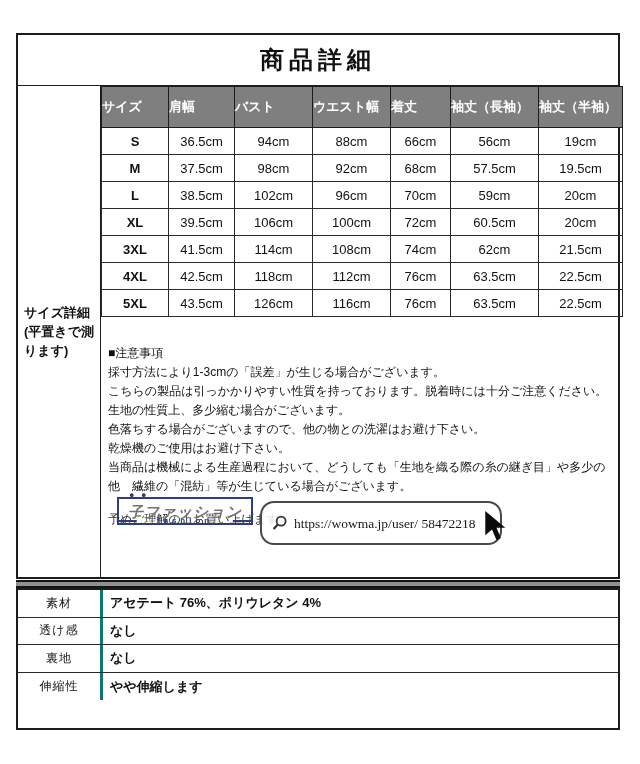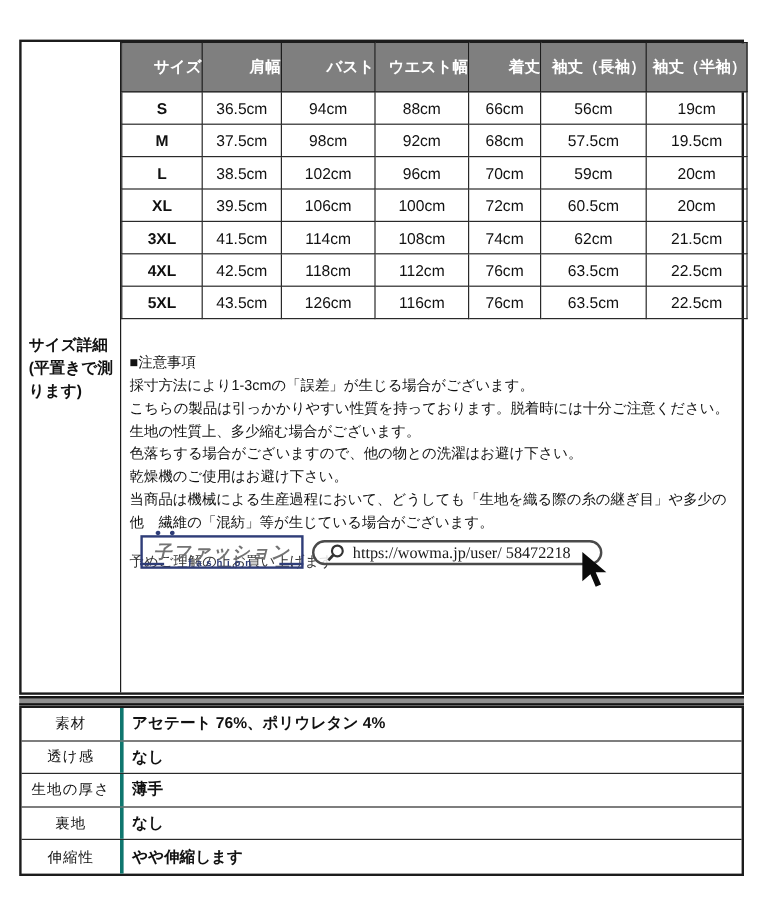--- a/index.html
+++ b/index.html
@@ -10,40 +10,40 @@
          border:2px solid #1c1c1c;box-sizing:border-box;display:flex;flex-direction:column;background:#fff;}
   .title-row{height:50px;border-bottom:1px solid #1c1c1c;display:flex;align-items:center;justify-content:center;
              font-family:"Liberation Serif",serif;font-weight:bold;font-size:24px;letter-spacing:5px;}
   .main{flex:1;display:flex;min-height:0;}
   .corner{width:82px;border-right:1px solid #1c1c1c;display:flex;align-items:center;justify-content:center;
           text-align:left;font-weight:bold;font-size:13px;line-height:19px;white-space:pre-line;}
   .right{flex:1;display:flex;flex-direction:column;min-width:0;}
 
   table.size{border-collapse:collapse;table-layout:fixed;width:100%;}
   table.size th{background:#7f7f7f;color:#fff;font-size:13px;font-weight:bold;height:40px;
-                border:1px solid #1c1c1c;padding:0;text-align:right;margin-left:20px;}
+                border:1px solid #1c1c1c;padding:0;text-align:left;margin-left:20px;}
   table.size td{height:26px;font-size:13px;border:1px solid #2a2a2a;text-align:center;padding:0;}
   table.size td.size-name{font-weight:bold;}
   col.c0{width:67px}col.c1{width:66px}col.c2{width:78px}col.c3{width:78px}
   col.c4{width:60px}col.c5{width:88px}col.c6{width:84px}
 
   .notes{flex:1;padding:27px 8px 0 7px;font-size:12px;line-height:19px;position:relative;}
   .note-line{white-space:nowrap;overflow:hidden;}
 
   .shop-row{position:relative;height:40px;margin-top:4px;}
   .occluded{position:absolute;left:0px;top:10px;font-size:12px;color:#333;white-space:nowrap;z-index:0;}
   .logo{position:absolute;left:9px;top:-3px;z-index:1;width:136px;}
   .logo-box{border:2px solid #2f3d78;height:24px;display:flex;align-items:center;justify-content:center;position:relative;}
   .logo-dots{position:absolute;top:-8px;left:10px;font-size:9px;color:#2f3d78;letter-spacing:2px;line-height:8px;}
   .logo-main{font-weight:bold;font-style:italic;font-size:15px;color:#737373;letter-spacing:1px;white-space:nowrap;}
   .logo-sub{position:absolute;left:50%;transform:translateX(-50%);bottom:-7px;display:flex;align-items:center;gap:20px;}
   .logo-sub .dash{width:20px;height:2px;background:#2f3d78;}
   .logo-sub .sub-text{font-size:8px;letter-spacing:4px;color:#2f3d78;font-weight:bold;}
 
-  .pill{position:absolute;left:152px;top:1px;width:242px;height:21px;border:2px solid #4a4a4a;border-radius:14px;
+  .pill{position:absolute;left:152px;top:1px;width:242px;height:44px;border:2px solid #4a4a4a;border-radius:14px;
         background:rgba(255,255,255,0.85);display:flex;align-items:center;gap:5px;padding:0 9px;
         box-sizing:border-box;z-index:2;}
   .url-text{font-family:"Liberation Serif",serif;font-size:13.5px;color:#1a1a1a;white-space:nowrap;}
   .cursor{position:absolute;left:377px;top:11px;z-index:3;}
 
   .divider{position:absolute;left:16px;top:580px;width:604px;height:8px;background:#909090;
            border-top:2px solid #151515;border-bottom:2px solid #151515;box-sizing:border-box;}
 
   .spec{position:absolute;left:16px;top:588px;width:604px;height:142px;border:2px solid #1c1c1c;
         box-sizing:border-box;display:grid;grid-template-rows:repeat(5,1fr);background:#fff;}
@@ -52,20 +52,21 @@
   .spec-label{width:82px;border-right:3px solid #0f766e;display:flex;align-items:center;justify-content:center;
               font-size:12px;letter-spacing:1px;}
   .spec-value{flex:1;display:flex;align-items:center;padding-left:7px;font-weight:bold;font-size:13px;}
 </style>
 </head>
 <body>
 
 <div class="canvas">
 
   <div class="sheet">
+    <div class="title-row">商品詳細</div>
 
     <div class="main">
       <div class="corner">サイズ詳細
 (平置きで測
 ります)</div>
 
       <div class="right">
         <table class="size">
           <colgroup>
             <col class="c0">
@@ -207,24 +208,20 @@
   <div class="spec" id="spec-table">
       <div class="spec-row">
         <div class="spec-label">素材</div>
         <div class="spec-value">アセテート 76%、ポリウレタン 4%</div>
       </div>
       <div class="spec-row">
         <div class="spec-label">透け感</div>
         <div class="spec-value">なし</div>
       </div>
       <div class="spec-row">
-        <div class="spec-label">生地の厚さ</div>
-        <div class="spec-value">薄手</div>
-      </div>
-      <div class="spec-row">
         <div class="spec-label">裏地</div>
         <div class="spec-value">なし</div>
       </div>
       <div class="spec-row">
         <div class="spec-label">伸縮性</div>
         <div class="spec-value">やや伸縮します</div>
       </div>
     </div>
 
 </div>

